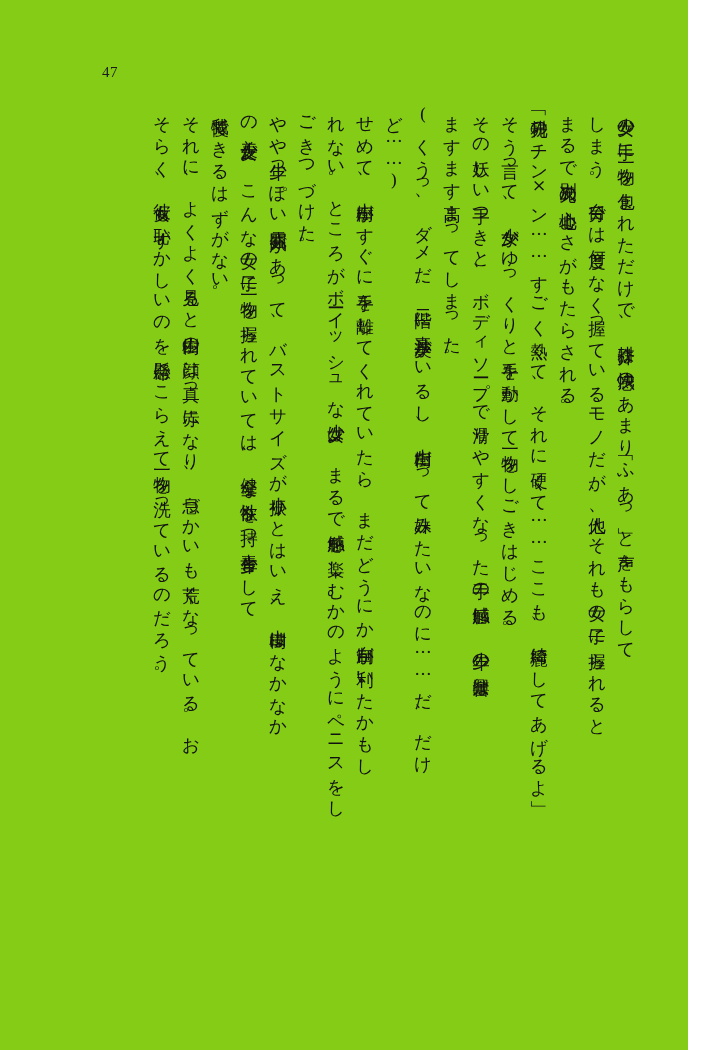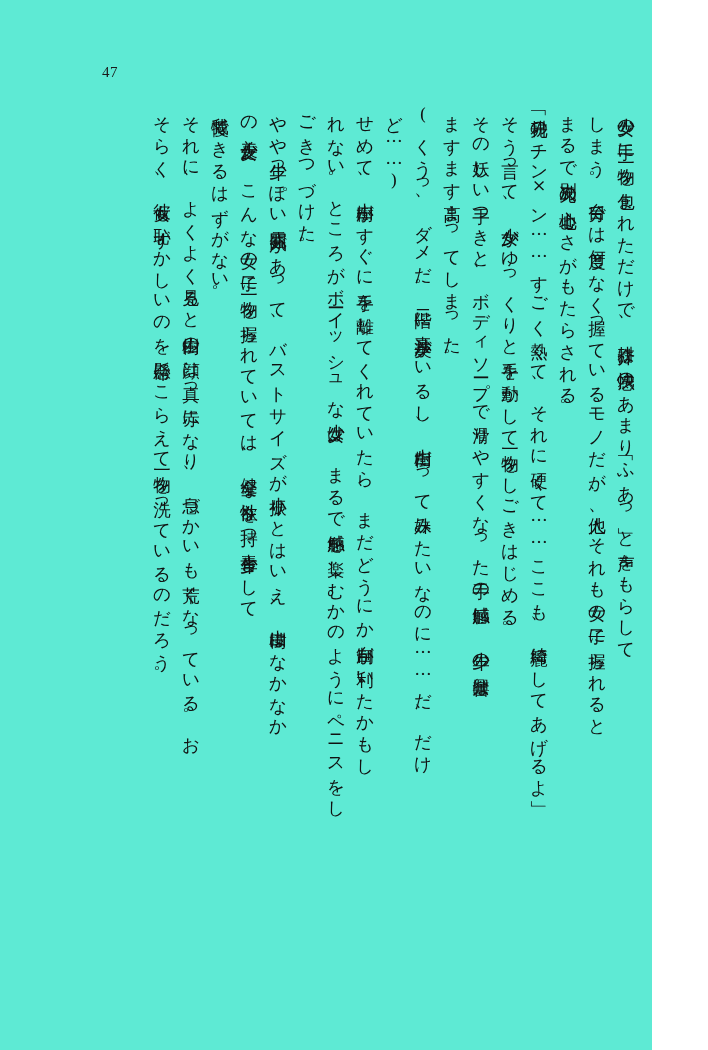--- a/index.html
+++ b/index.html
@@ -12,21 +12,22 @@
     height: 1050px;
     font-family: "Liberation Serif", "DejaVu Serif", serif;
     color: #111111;
     overflow: hidden;
   }
 
   #page {
     position: relative;
     width: 652px;
     height: 1050px;
-    background: #5eead4;
+    background: #84cc16;
+    padding-left: 36px;
   }
 
   
   #page-number {
     position: absolute;
     top: 64px;
     left: 102px;
     font-size: 15px;
     letter-spacing: 0.5px;
     color: #1a1a1a;

